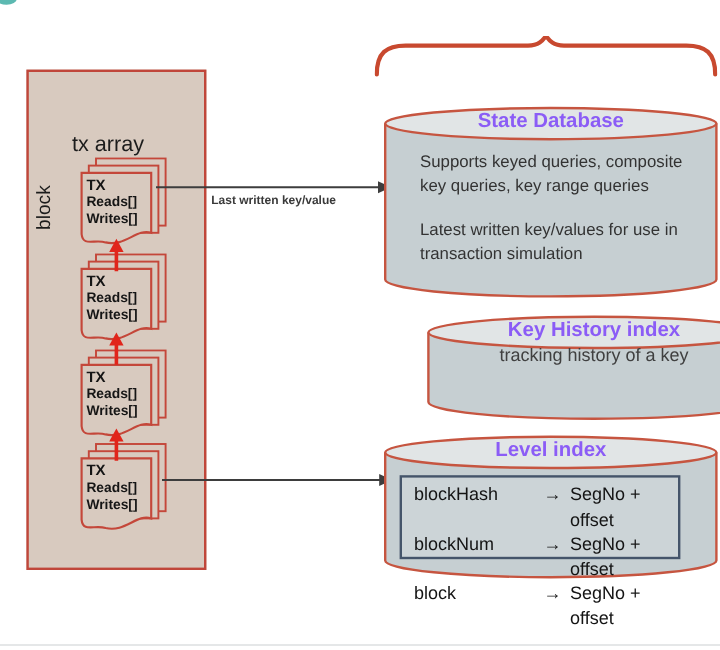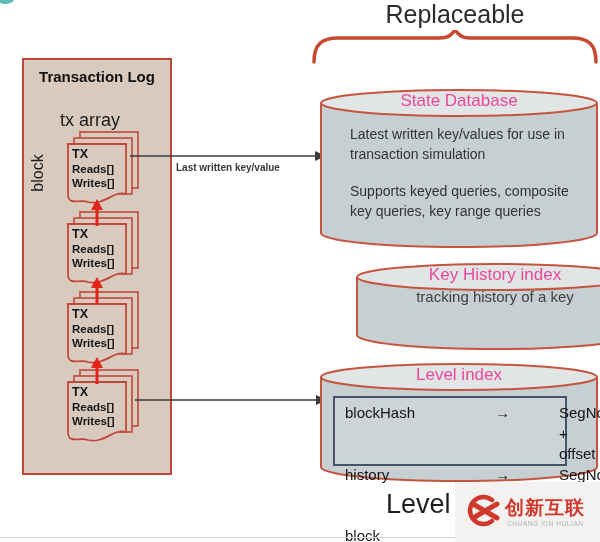--- a/index.html
+++ b/index.html
@@ -34,31 +34,31 @@
   
   .garrow{position:absolute;}
   .arrow-label{position:absolute;left:176px;top:162px;width:140px;
                font-size:10px;color:#3a3a3a;font-weight:bold;}
   .rarrow{position:absolute;}
 
   
   .cyl{position:absolute;left:320px;width:278px;}
   .cyl svg{position:absolute;left:0;top:0;overflow:visible;}
   .cyl-title{position:absolute;left:0;top:3px;width:100%;text-align:center;
-             font-size:17px;font-weight:normal;color:#ec4899;}
+             font-size:17px;font-weight:bold;color:#8b5cf6;}
   .cyl-body{position:absolute;left:30px;top:36px;width:240px;font-size:14px;
             line-height:20px;color:#333;}
   .cyl-body p{margin:0 0 17px 0;}
   .cyl-center{position:absolute;left:0;top:26px;width:100%;text-align:center;
               font-size:15px;color:#404040;}
   .bi-box{position:absolute;left:13px;top:34px;width:234px;height:70px;
           background:#ccd4d7;border:2px solid #44546a;box-sizing:border-box;
           padding:5px 0 0 10px;}
   .bi-row{display:grid;grid-template-columns:108px 22px auto;font-size:15px;
-          line-height:20.5px;color:#141414;gap:42px;}
+          line-height:20.5px;color:#141414;}
 
   
   .foot{position:absolute;font-size:27px;color:#1f1f1f;}
   .foot-left{left:25px;top:489px;}
   .foot-right{left:386px;top:489px;}
   .bottom-line{position:absolute;left:0;top:537px;width:600px;height:1px;background:#d4d7d9;}
 
   
   .wm{position:absolute;left:455px;top:482px;width:145px;height:60px;background:#f3f2f1;}
   .wm-logo{position:absolute;left:9px;top:9px;}
@@ -67,28 +67,26 @@
   .wm-en{position:absolute;left:52px;top:38px;font-size:6.5px;color:#b3b0ac;
          letter-spacing:0.6px;}
 </style>
 </head>
 <body>
 
 <div id="canvas">
 
   <div class="teal-frag"></div>
 
-  <div class="title-replaceable">Replaceable</div>
 
   <svg class="brace" width="286" height="36">
     <path d="M2,32 C2,14 10,8 26,8 L128,8 C137,8 140,4 143,0 C146,4 149,8 158,8 L260,8 C276,8 284,14 284,32" fill="none" stroke="#c8492f" stroke-width="3.5" stroke-linecap="round" stroke-linejoin="round"></path>
   </svg>
 
   <div class="tlog">
-    <div class="tlog-title">Transaction Log</div>
     <div class="txarray">tx array</div>
     <div class="blocklbl">block</div>
   </div>
 
   <div class="txstack" style="left:56px;top:131px;">
     <svg width="90" height="84">
       <rect x="24" y="1" width="58" height="56" fill="#d8cabf" stroke="#c4473a" stroke-width="1.6"></rect>
       <rect x="18" y="7" width="58" height="56" fill="#d8cabf" stroke="#c4473a" stroke-width="1.6"></rect>
       <path d="M12,13 H70 V63 C58,59 48,75 32,71 C23,68 13,75 12,64 Z" fill="#d8cabf" stroke="#c4473a" stroke-width="1.8"></path>
     </svg>
@@ -162,22 +160,22 @@
     <polygon points="183,3 194,8 183,13" fill="#3d3d3d"></polygon>
   </svg>
 
   <div class="cyl" style="top:88px;height:160px;">
     <svg width="278" height="162">
       <path d="M1,15 V145 A138,14 0 0 0 277,145 V15" fill="#c6cfd2" stroke="#c65540" stroke-width="2"></path>
       <ellipse cx="139" cy="15" rx="138" ry="13" fill="#e1e5e6" stroke="#c65540" stroke-width="2"></ellipse>
     </svg>
     <div class="cyl-title">State Database</div>
     <div class="cyl-body">
+      <p>Supports keyed queries, composite key queries, key range queries</p>
       <p>Latest written key/values for use in transaction simulation</p>
-      <p>Supports keyed queries, composite key queries, key range queries</p>
     </div>
   </div>
 
   <div class="cyl" style="top:262px;height:88px;margin-left:36px;">
     <svg width="278" height="90">
       <path d="M1,15 V73 A138,14 0 0 0 277,73 V15" fill="#c6cfd2" stroke="#c65540" stroke-width="2"></path>
       <ellipse cx="139" cy="15" rx="138" ry="13" fill="#e1e5e6" stroke="#c65540" stroke-width="2"></ellipse>
     </svg>
     <div class="cyl-title">Key History index</div>
     <div class="cyl-center">tracking history of a key</div>
@@ -189,38 +187,28 @@
       <ellipse cx="139" cy="15" rx="138" ry="13" fill="#e1e5e6" stroke="#c65540" stroke-width="2"></ellipse>
     </svg>
     <div class="cyl-title">Level index</div>
     <div class="bi-box">
       <div class="bi-row">
         <span>blockHash</span>
         <span>→</span>
         <span>SegNo + offset</span>
       </div>
       <div class="bi-row">
-        <span>history</span>
+        <span>blockNum</span>
         <span>→</span>
         <span>SegNo + offset</span>
       </div>
       <div class="bi-row">
         <span>block</span>
         <span>→</span>
         <span>SegNo + offset</span>
       </div>
     </div>
   </div>
 
-  <div class="foot foot-right">Level</div>
   <div class="bottom-line"></div>
 
-  <div class="wm">
-    <svg class="wm-logo" width="40" height="40">
-      <path d="M28,9 A13.5,13.5 0 1 0 28,30" fill="none" stroke="#d0382b" stroke-width="4.5" stroke-linecap="round"></path>
-      <line x1="9" y1="13" x2="33" y2="27" stroke="#d0382b" stroke-width="5" stroke-linecap="round"></line>
-      <line x1="33" y1="13" x2="9" y2="27" stroke="#d0382b" stroke-width="5" stroke-linecap="round"></line>
-    </svg>
-    <div class="wm-cn">创新互联</div>
-    <div class="wm-en">CHUANG XIN HULIAN</div>
-  </div>
 
 </div>
 
 </body></html>

